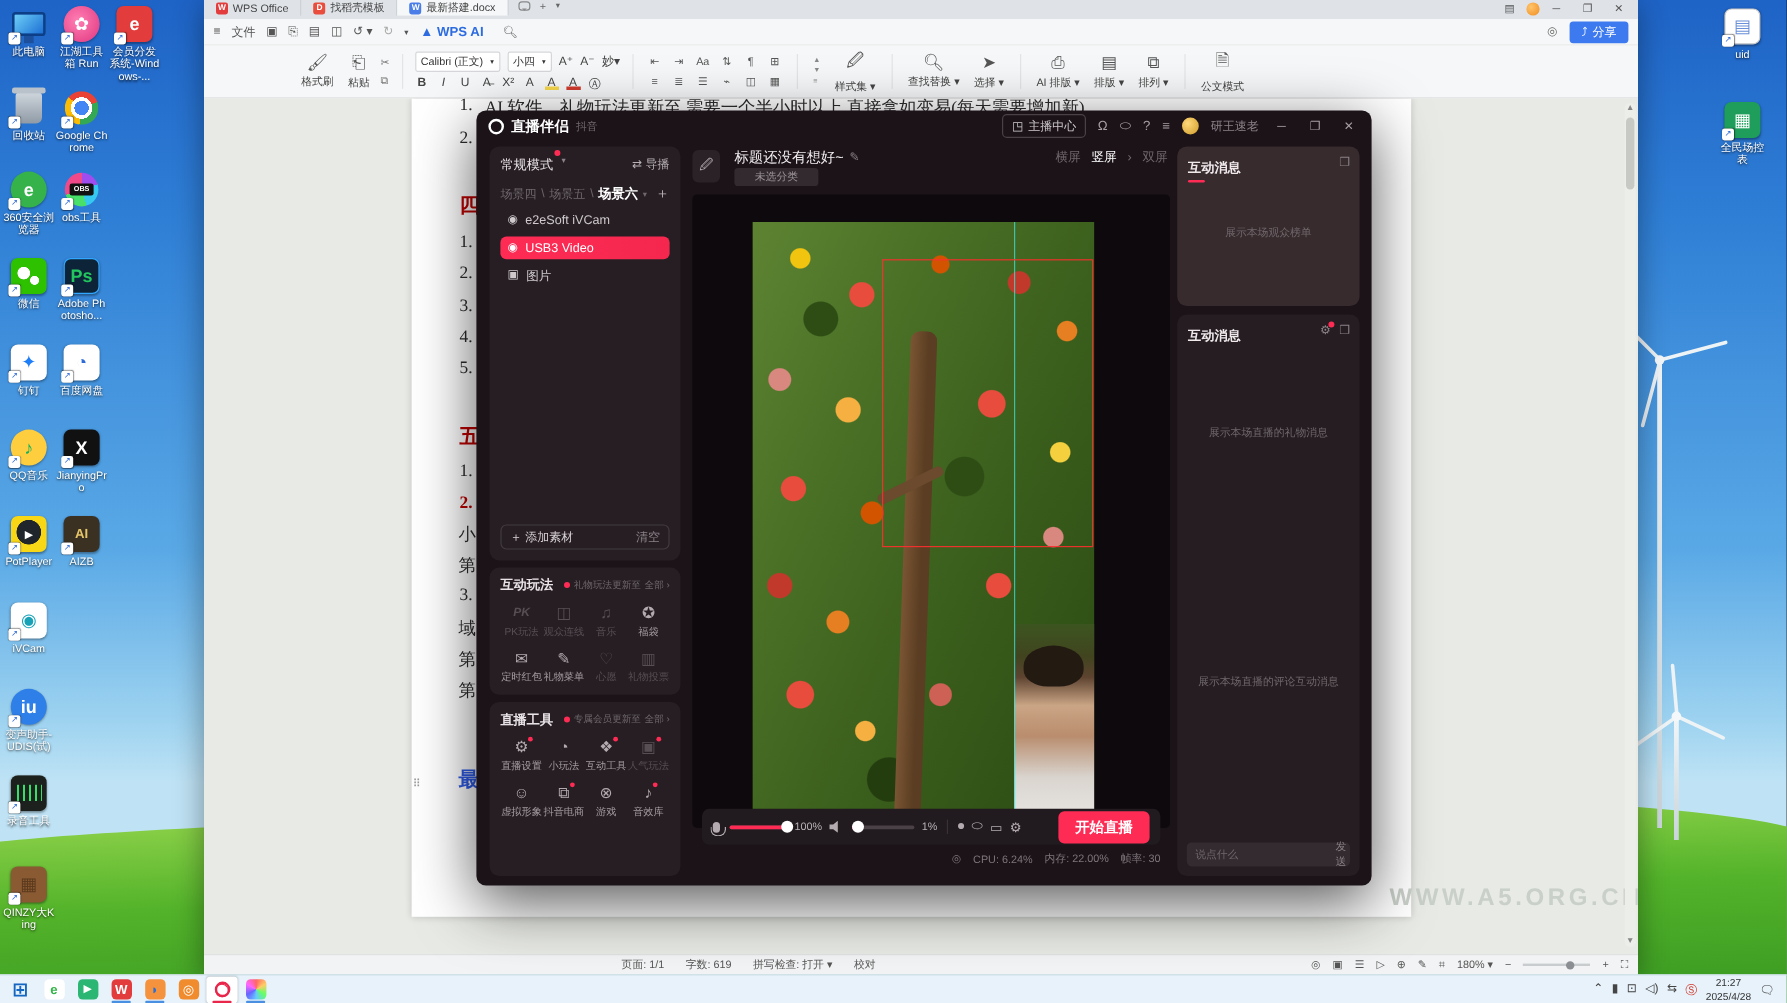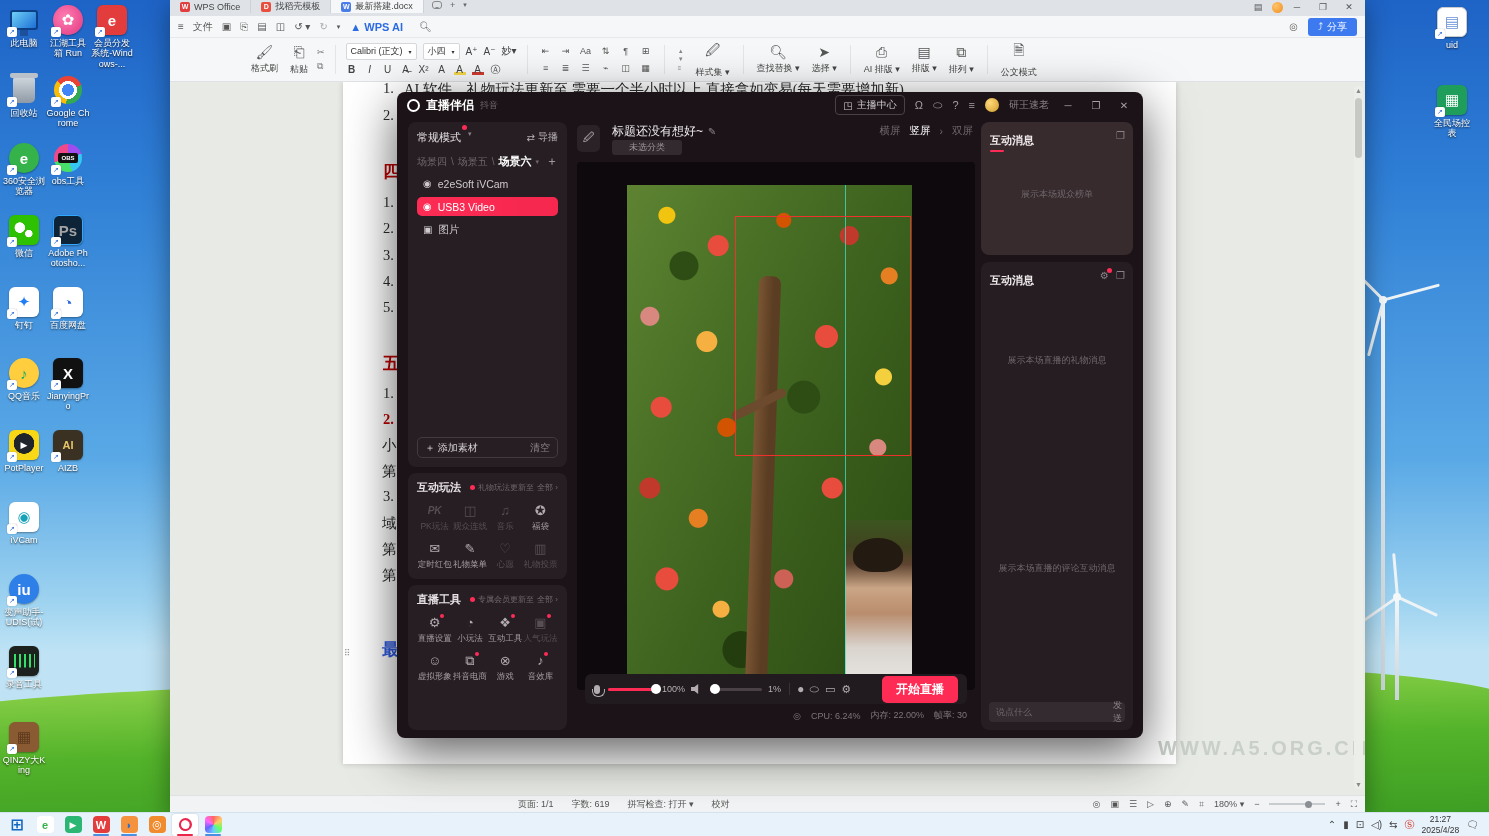--- a/index.html
+++ b/index.html
@@ -314,21 +314,21 @@
       </div>
       <div class="dt-row" style="top: 214px;">
         <div class="dt-cell">
           <div class="dt-ic">
             <div class="dico" style="background: radial-gradient(circle at 36% 42%, rgb(255, 255, 255) 5px, rgba(0, 0, 0, 0) 5.5px), radial-gradient(circle at 66% 62%, rgb(255, 255, 255) 3.5px, rgba(0, 0, 0, 0) 4px), rgb(45, 193, 0); color: rgb(255, 255, 255);"></div>
           </div>
           <div class="dt-label">微信</div>
         </div>
         <div class="dt-cell">
           <div class="dt-ic">
-            <div class="dico" style="background: rgb(12, 35, 56); color: #a3a3a3; border: 1px solid rgb(49, 168, 255);">Ps</div>
+            <div class="dico" style="background: rgb(12, 35, 56); color: #22c55e; border: 1px solid rgb(49, 168, 255);">Ps</div>
           </div>
           <div class="dt-label">Adobe Photosho...</div>
         </div>
       </div>
       <div class="dt-row" style="top: 286px;">
         <div class="dt-cell">
           <div class="dt-ic">
             <div class="dico" style="background: rgb(255, 255, 255); color: rgb(30, 126, 247);">✦</div>
           </div>
           <div class="dt-label">钉钉</div>

